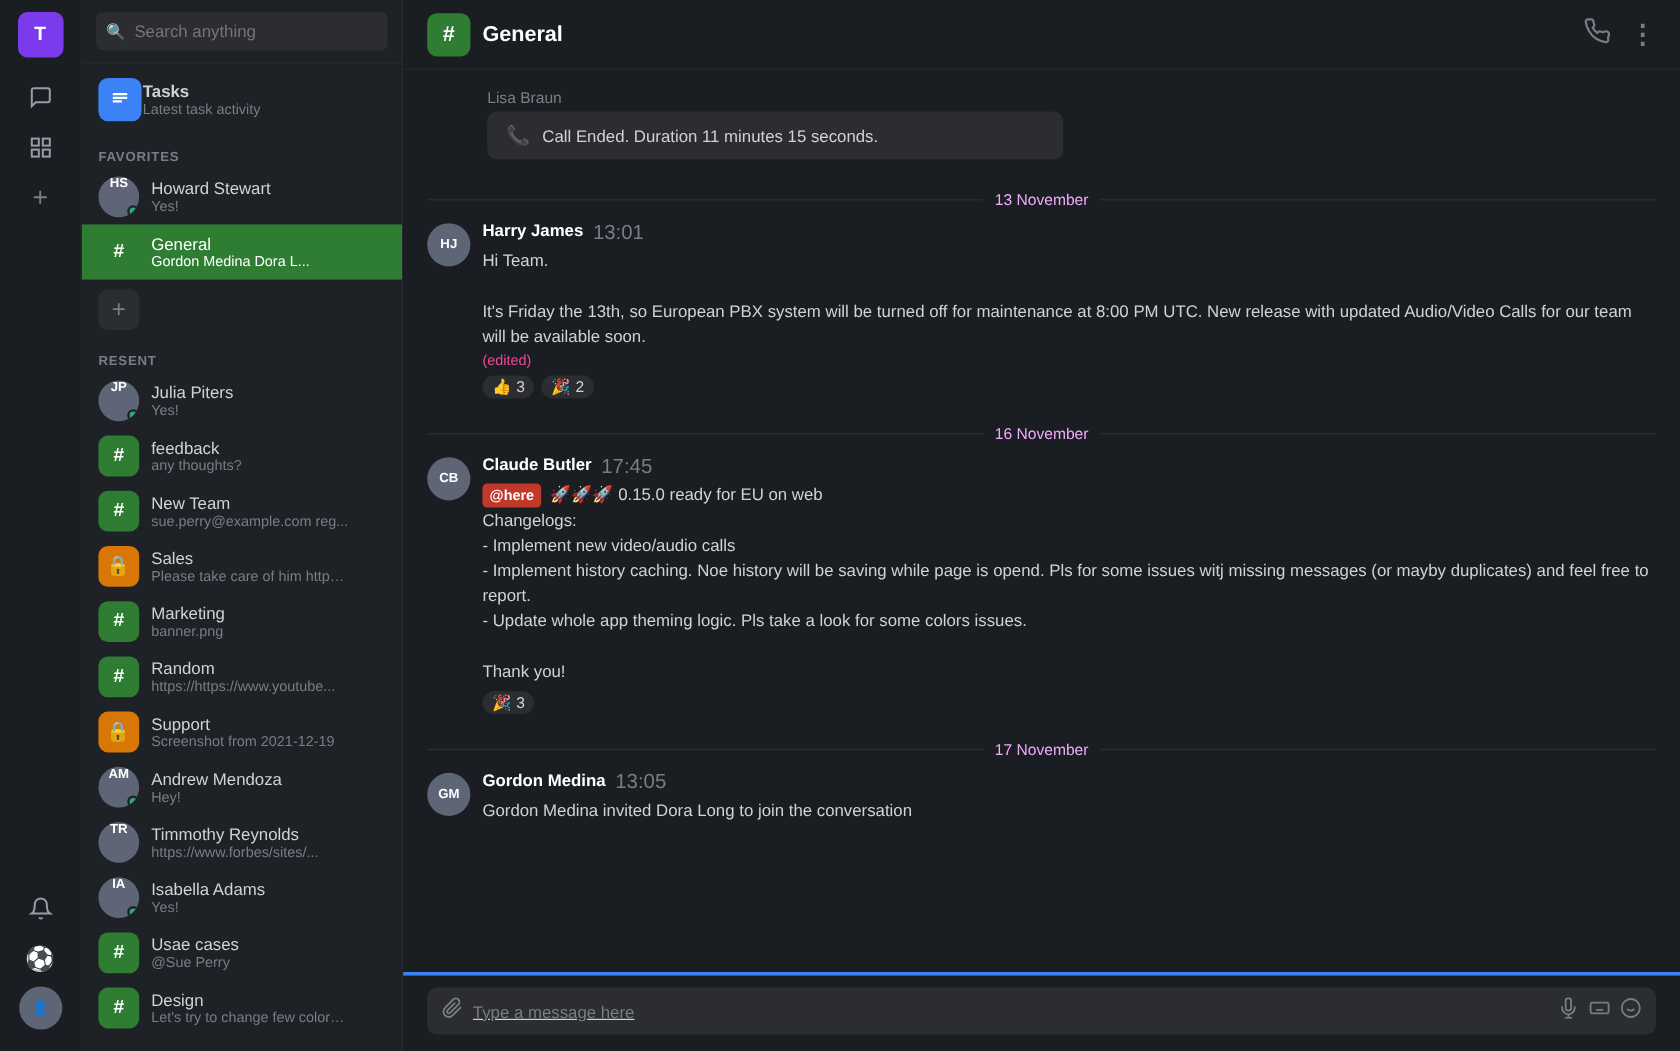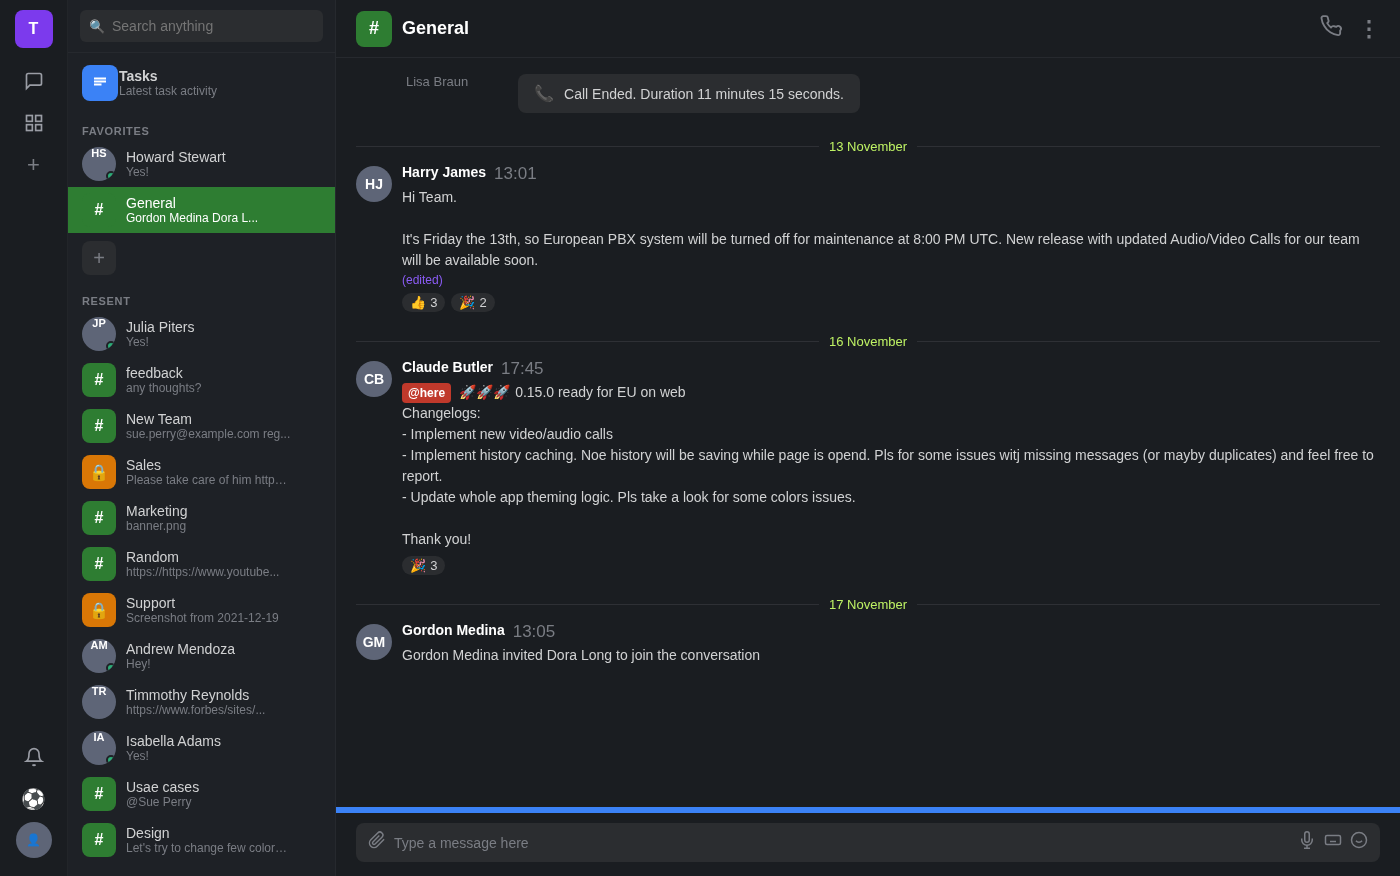--- a/index.html
+++ b/index.html
@@ -145,67 +145,68 @@
       display: flex; flex-direction: column; gap: 2px;
     }
     .chat-messages::-webkit-scrollbar { width: 6px; }
     .chat-messages::-webkit-scrollbar-thumb { background: #3a3d42; border-radius: 3px; }
 
     .date-divider {
       display: flex; align-items: center; gap: 10px;
       margin: 16px 0 8px;
     }
     .date-divider-line { flex: 1; height: 1px; background: #2e3035; }
-    .date-divider-text { font-size: 13px; color: #bef264; white-space: nowrap; }
+    .date-divider-text { font-size: 13px; color: #f0abfc; white-space: nowrap; }
 
     .call-ended-msg {
-      display: flex; margin-bottom: 8px;
+      display: flex; flex-direction: column; margin-bottom: 8px;
     }
     .call-ended-sender {
       font-size: 13px; color: #7a7d84; margin-bottom: 4px; padding-left: 50px;
     }
     .call-ended-bubble {
       background: #2b2d30; border-radius: 8px;
       padding: 10px 16px; display: flex; align-items: center; gap: 10px;
       font-size: 14px; color: #d1d2d3; max-width: 480px; margin-left: 50px;
     }
     .call-ended-bubble .phone-icon { font-size: 16px; color: #9a9da5; }
 
     .message-row {
       display: flex; gap: 10px; margin-bottom: 4px;
     }
     .message-avatar {
       width: 36px; height: 36px; border-radius: 50%;
       background: #5e6577; flex-shrink: 0;
       display: flex; align-items: center; justify-content: center;
-      font-size: 14px; font-weight: 600; color: #fff; overflow: hidden;
+      font-size: 11px; font-weight: 600; color: #fff; overflow: hidden;
       align-self: flex-start; margin-top: 2px;
     }
     .message-content { flex: 1; }
     .message-header { display: flex; align-items: flex-start; gap: 8px; margin-bottom: 3px; }
     .message-sender { font-size: 14px; font-weight: 700; color: #fff; }
     .message-time { font-size: 17px; color: #7a7d84; }
     .message-text { font-size: 14px; color: #d1d2d3; line-height: 1.5; }
-    .message-edited { font-size: 12px; color: #8b5cf6; margin-top: 2px; }
+    .message-edited { font-size: 12px; color: #ec4899; margin-top: 2px; }
 
     .mention-badge {
       display: inline-block; background: #c0392b; color: #fff;
       font-size: 12px; font-weight: 700; padding: 1px 6px; border-radius: 4px;
       margin-right: 4px;
     }
 
     .reaction-row { display: flex; gap: 6px; margin-top: 6px; }
     .reaction {
       background: #2b2d30; border-radius: 12px; padding: 2px 8px;
       font-size: 13px; color: #d1d2d3; cursor: pointer; display: flex; align-items: center; gap: 4px;
     }
 
     .chat-input-bar {
       padding: 10px 20px 14px;
-      border-top: 6px solid #3b82f6;
+      border-top: 3px solid #3b82f6;
+      text-decoration: underline;
     }
     .chat-input-wrap {
       display: flex; align-items: center; gap: 8px;
       background: #2b2d30; border-radius: 8px;
       padding: 8px 12px;
     }
     .chat-input-wrap input {
       flex: 1; background: transparent; border: none; outline: none;
       color: #d1d2d3; font-size: 14px;
     }

